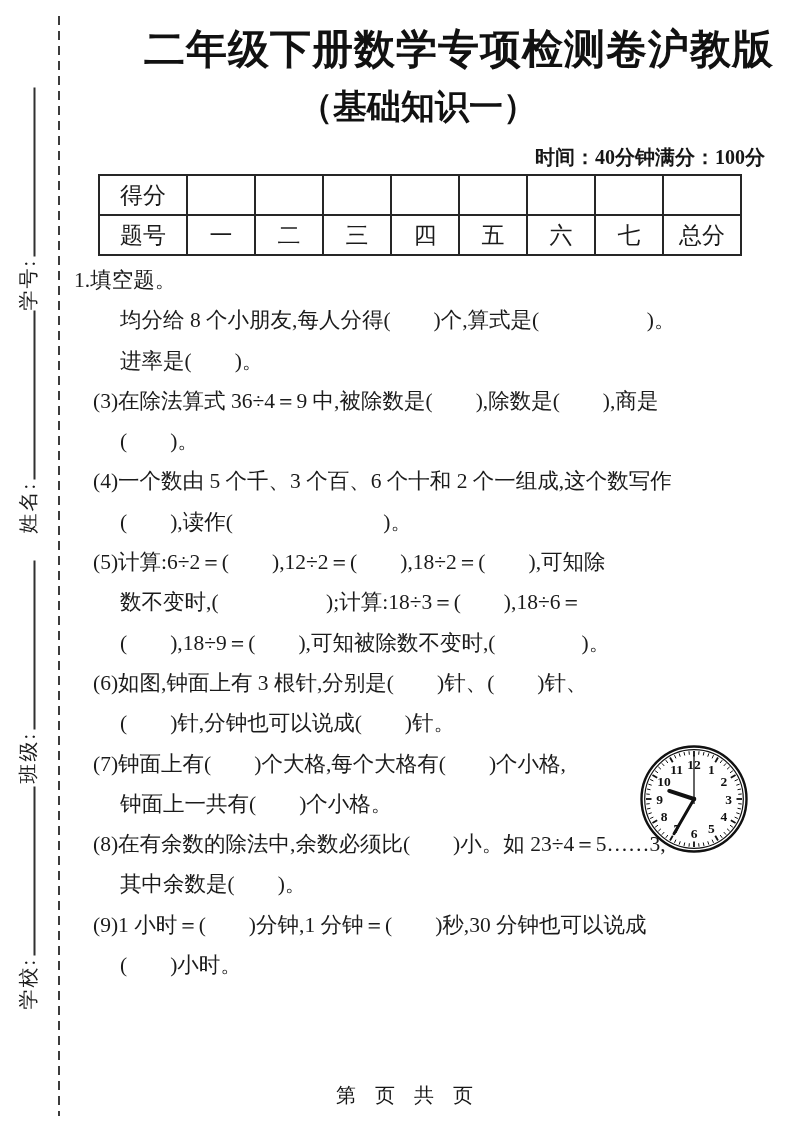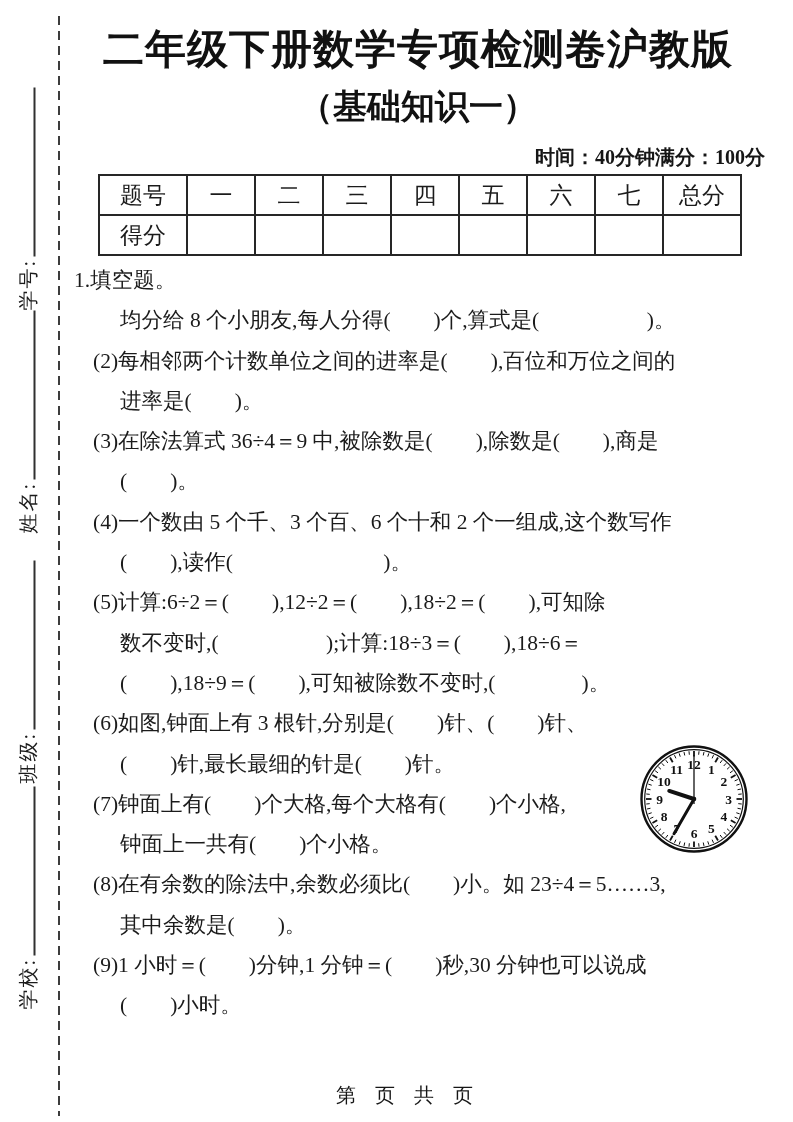--- a/index.html
+++ b/index.html
@@ -18,21 +18,21 @@
     position:absolute; left:-86px; width:225px; height:28px;
     transform:rotate(-90deg); display:flex; align-items:flex-end;
   }
   .mf-0 { top:184px; } .mf-1 { top:407px; } .mf-2 { top:657px; } .mf-3 { top:883px; }
   .margin-field .mf-label { font-size:20px; line-height:26px; letter-spacing:2px; white-space:nowrap; }
   .margin-field .mf-blank { flex:1; border-bottom:2px solid #303030; margin:0 2px 5px 2px; height:1px; }
 
   
   .doc-title {
     position:absolute; top:22px; left:62px; width:712px; margin:0;
-    text-align:center; font-family:"Liberation Sans","DejaVu Sans",sans-serif;
+    text-align:right; font-family:"Liberation Sans","DejaVu Sans",sans-serif;
     font-weight:900; font-size:41px; letter-spacing:1px; color:#111;
   }
   .doc-subtitle {
     position:absolute; top:84px; left:62px; width:712px; margin:0;
     text-align:center; font-family:Liberation Sans, sans-serif;
     font-weight:900; font-size:34px; color:#111;
   }
   .time-note {
     position:absolute; top:144px; right:28px;
     font-family:Liberation Serif, serif;
@@ -91,59 +91,58 @@
         <span class="mf-blank"></span>
       </div>
     </div>
 
   <h1 class="doc-title">二年级下册数学专项检测卷沪教版</h1>
   <h2 class="doc-subtitle">（基础知识一）</h2>
   <div class="time-note">时间：40分钟满分：100分</div>
 
   <table class="score-table">
     <tbody id="score-table-body">
+        <tr>
+          <td class="c-label">得分</td>
+          <td class="c-num"></td>
+          <td class="c-num"></td>
+          <td class="c-num"></td>
+          <td class="c-num"></td>
+          <td class="c-num"></td>
+          <td class="c-num"></td>
+          <td class="c-num"></td>
+          <td class="c-total"></td>
+        </tr>
         <tr>
           <td class="c-label">题号</td>
           <td class="c-num">一</td>
           <td class="c-num">二</td>
           <td class="c-num">三</td>
           <td class="c-num">四</td>
           <td class="c-num">五</td>
           <td class="c-num">六</td>
           <td class="c-num">七</td>
           <td class="c-total">总分</td>
         </tr>
-        <tr>
-          <td class="c-label">得分</td>
-          <td class="c-num"></td>
-          <td class="c-num"></td>
-          <td class="c-num"></td>
-          <td class="c-num"></td>
-          <td class="c-num"></td>
-          <td class="c-num"></td>
-          <td class="c-num"></td>
-          <td class="c-total"></td>
-        </tr>
       </tbody>
   </table>
 
   <div class="questions" id="questions">
       <div class="q-head">1.填空题。</div>
       <div class="q-line cont">均分给 8 个小朋友,每人分得(　　)个,算式是(　　　　　)。</div>
-      <div class="q-line">(2)每相邻两个计数单位之间的进率是(　　),百位和万位之间的</div>
       <div class="q-line cont">进率是(　　)。</div>
       <div class="q-line">(3)在除法算式 36÷4＝9 中,被除数是(　　),除数是(　　),商是</div>
       <div class="q-line cont">(　　)。</div>
       <div class="q-line">(4)一个数由 5 个千、3 个百、6 个十和 2 个一组成,这个数写作</div>
       <div class="q-line cont">(　　),读作(　　　　　　　)。</div>
       <div class="q-line">(5)计算:6÷2＝(　　),12÷2＝(　　),18÷2＝(　　),可知除</div>
       <div class="q-line cont">数不变时,(　　　　　);计算:18÷3＝(　　),18÷6＝</div>
       <div class="q-line cont">(　　),18÷9＝(　　),可知被除数不变时,(　　　　)。</div>
       <div class="q-line">(6)如图,钟面上有 3 根针,分别是(　　)针、(　　)针、</div>
-      <div class="q-line cont">(　　)针,最长最细的针是(　　)针。</div>
+      <div class="q-line cont">(　　)针,分钟也可以说成(　　)针。</div>
       <div class="q-line">(7)钟面上有(　　)个大格,每个大格有(　　)个小格,</div>
       <div class="q-line cont">钟面上一共有(　　)个小格。</div>
       <div class="q-line">(8)在有余数的除法中,余数必须比(　　)小。如 23÷4＝5……3,</div>
       <div class="q-line cont">其中余数是(　　)。</div>
       <div class="q-line">(9)1 小时＝(　　)分钟,1 分钟＝(　　)秒,30 分钟也可以说成</div>
       <div class="q-line cont">(　　)小时。</div>
     </div>
 
   <svg class="clock" id="clock" width="116" height="110" viewBox="0 0 116 110">
       <circle cx="58" cy="54" r="52.5" fill="none" stroke="#111111" stroke-width="2.4"></circle>

